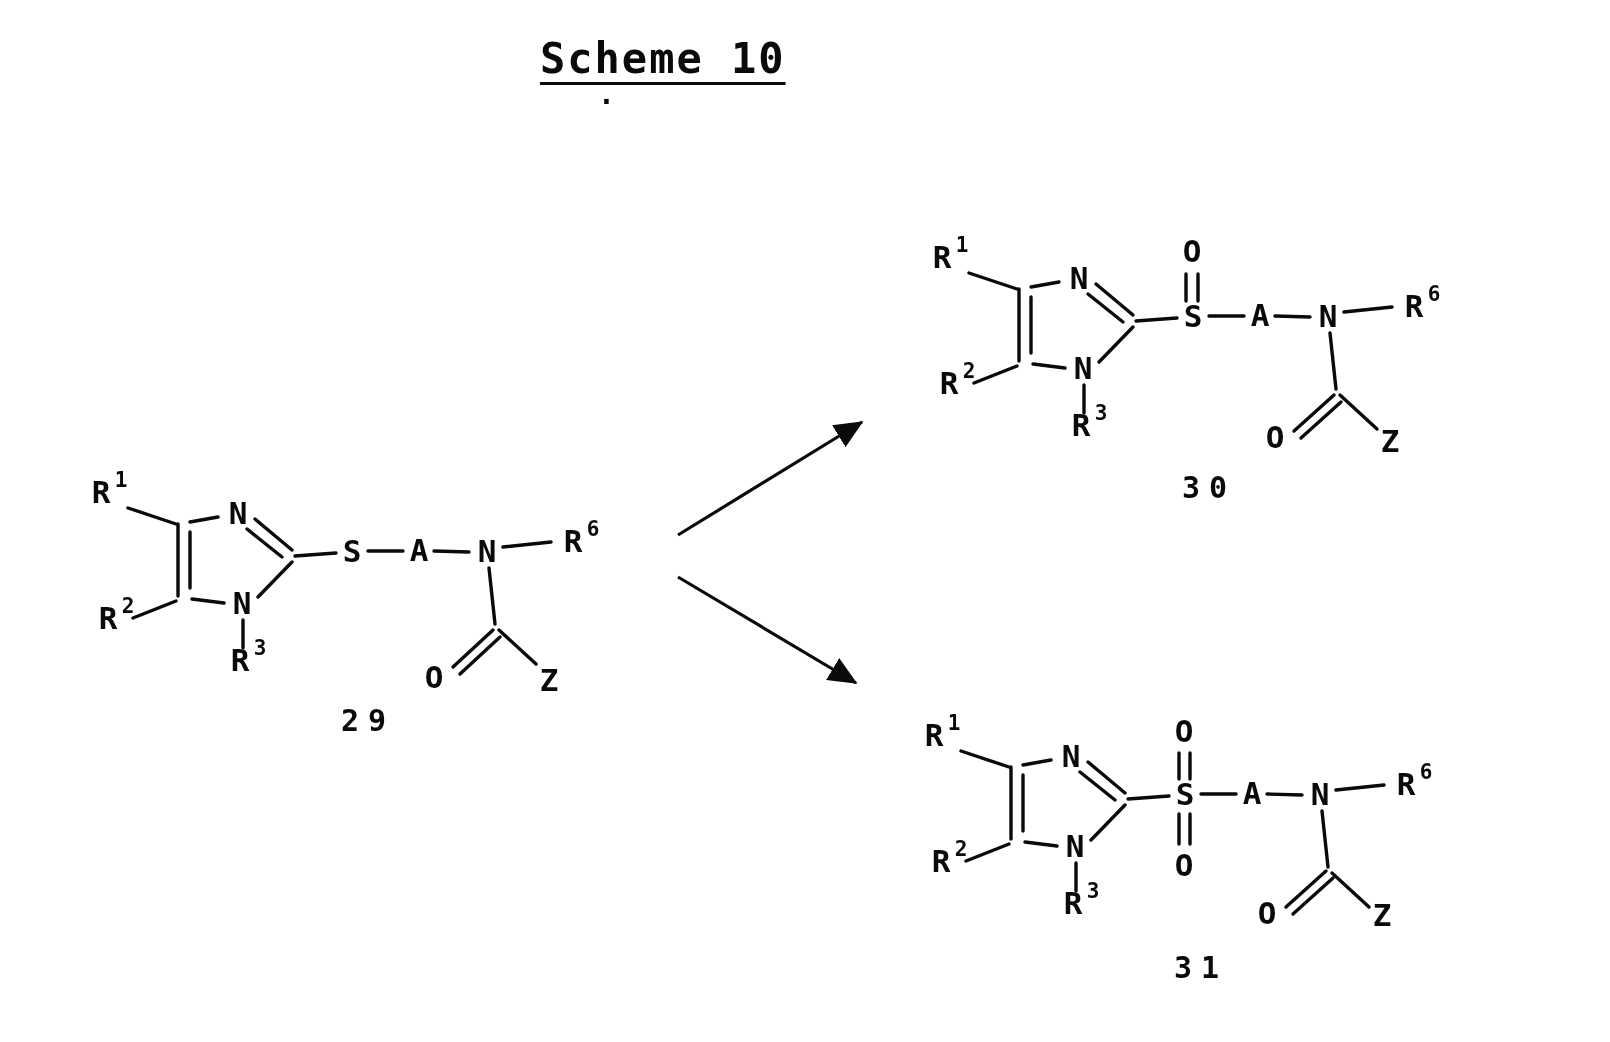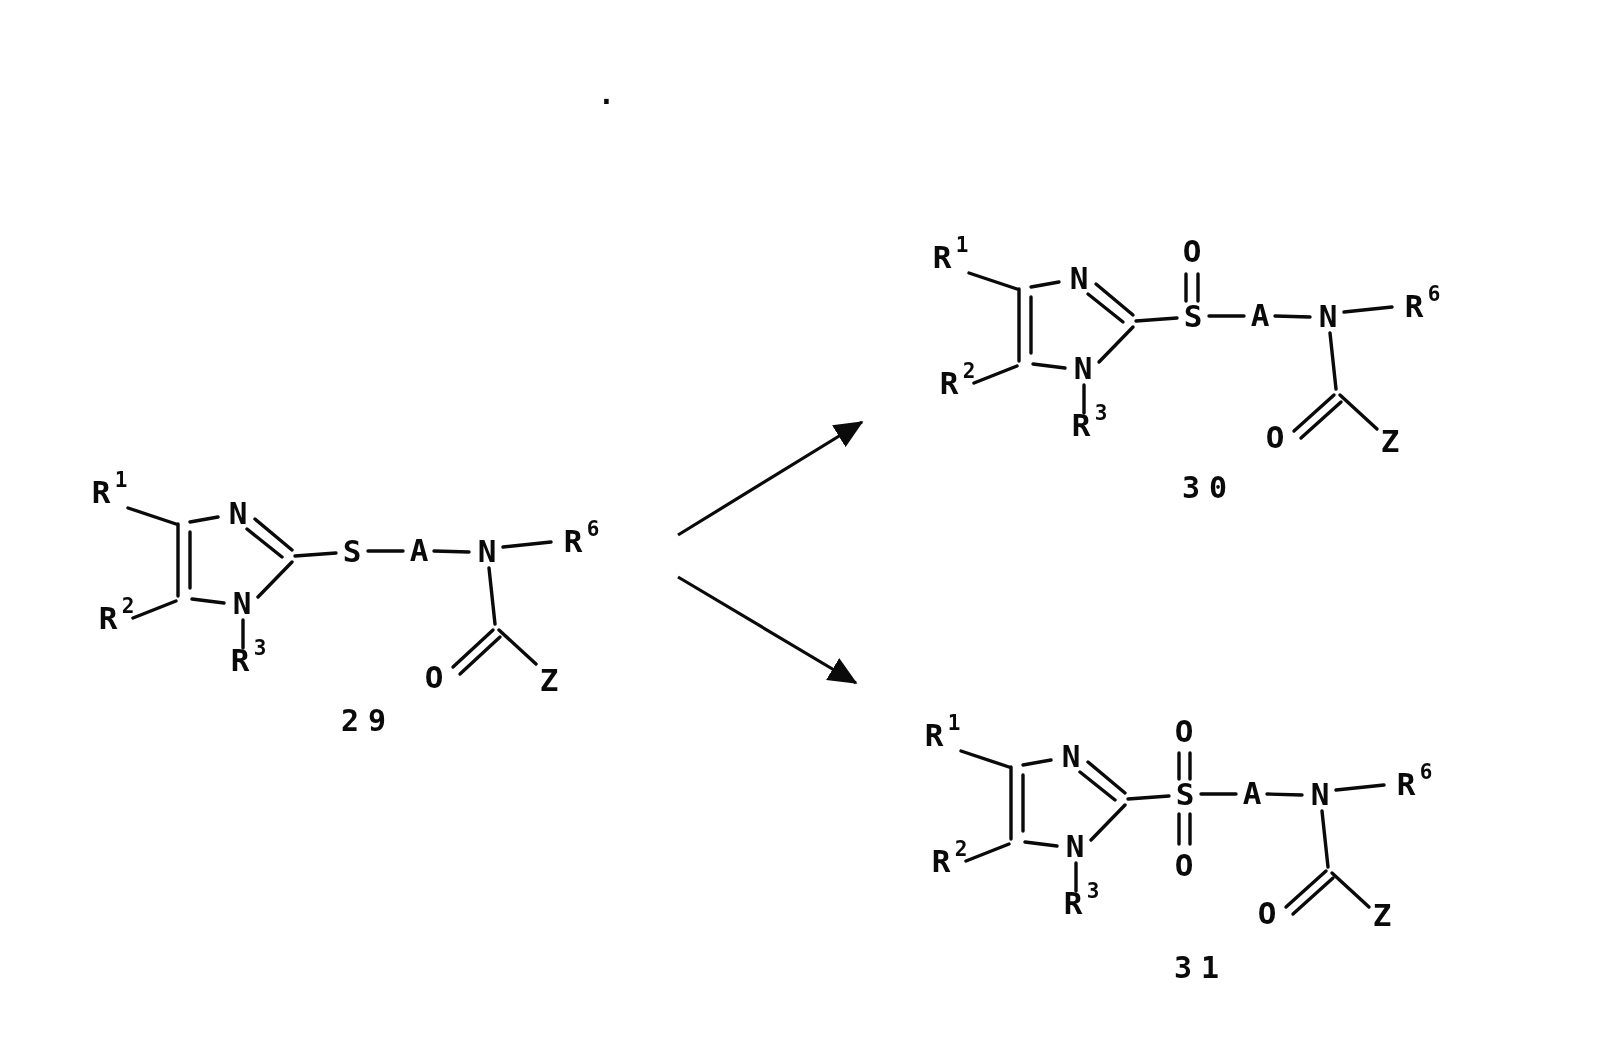--- a/index.html
+++ b/index.html
@@ -56,20 +56,21 @@
   }
   text.atom { font-size: 31px; }
   text.sup  { font-size: 21px; }
   text.cnum { font-size: 30px; letter-spacing: 9px; }
 </style>
 </head>
 <body>
 
 <div class="canvas">
 
+  <div class="scheme-title">Scheme 10</div>
   <div class="stray-period">.</div>
 
   <svg class="scheme" width="1610" height="1042" viewBox="0 0 1610 1042">
 
     <defs>
       <marker id="arrowhead" markerWidth="9.5" markerHeight="8" refX="8.5" refY="4" orient="auto" markerUnits="strokeWidth">
         <path d="M0,0 L9,4 L0,8 z" style="fill:#0a0a0a; stroke:none;"></path>
       </marker>
     </defs>
 

